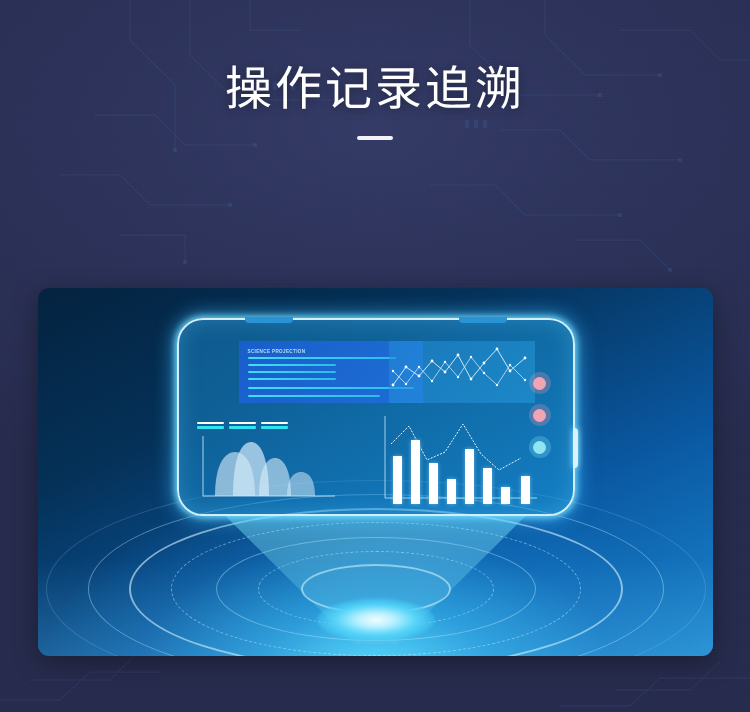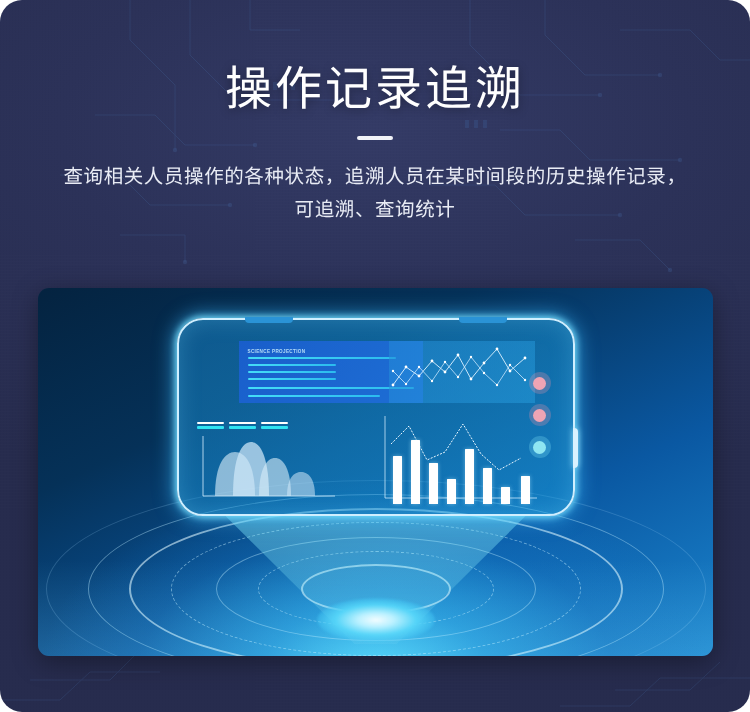--- a/index.html
+++ b/index.html
@@ -12,21 +12,20 @@
     font-family: "Liberation Sans", "DejaVu Sans", sans-serif;
   }
 
   #page {
     position: relative;
     width: 750px;
     height: 712px;
     background:
       radial-gradient(ellipse 700px 380px at 50% 18%, #343b66 0%, #2c3259 45%, #272c4e 100%);
     overflow: hidden;
-    border-radius: 22px;
   }
 
   
   .circuit {
     position: absolute;
     inset: 0;
     opacity: .5;
     pointer-events: none;
   }
   .noise {
@@ -349,21 +348,20 @@
       <rect x="465" y="120" width="4" height="8"></rect>
       <rect x="474" y="120" width="4" height="8"></rect>
       <rect x="483" y="120" width="4" height="8"></rect>
     </g>
   </svg>
   <div class="noise"></div>
 
   <header class="header">
     <h1 class="page-title">操作记录追溯</h1>
     <div class="title-divider"></div>
-    <p class="subtitle">查询相关人员操作的各种状态，追溯人员在某时间段的历史操作记录，可追溯、查询统计</p>
   </header>
 
   <section class="visual-card">
     <div class="card-base-bg"></div>
     <div class="card-glow"></div>
 
     <div class="rings">
       <div class="ring faint" style="width:660px;height:218px;"></div>
       <div class="ring" style="width:576px;height:190px;"></div>
       <div class="ring thick" style="width:494px;height:162px;"></div>

